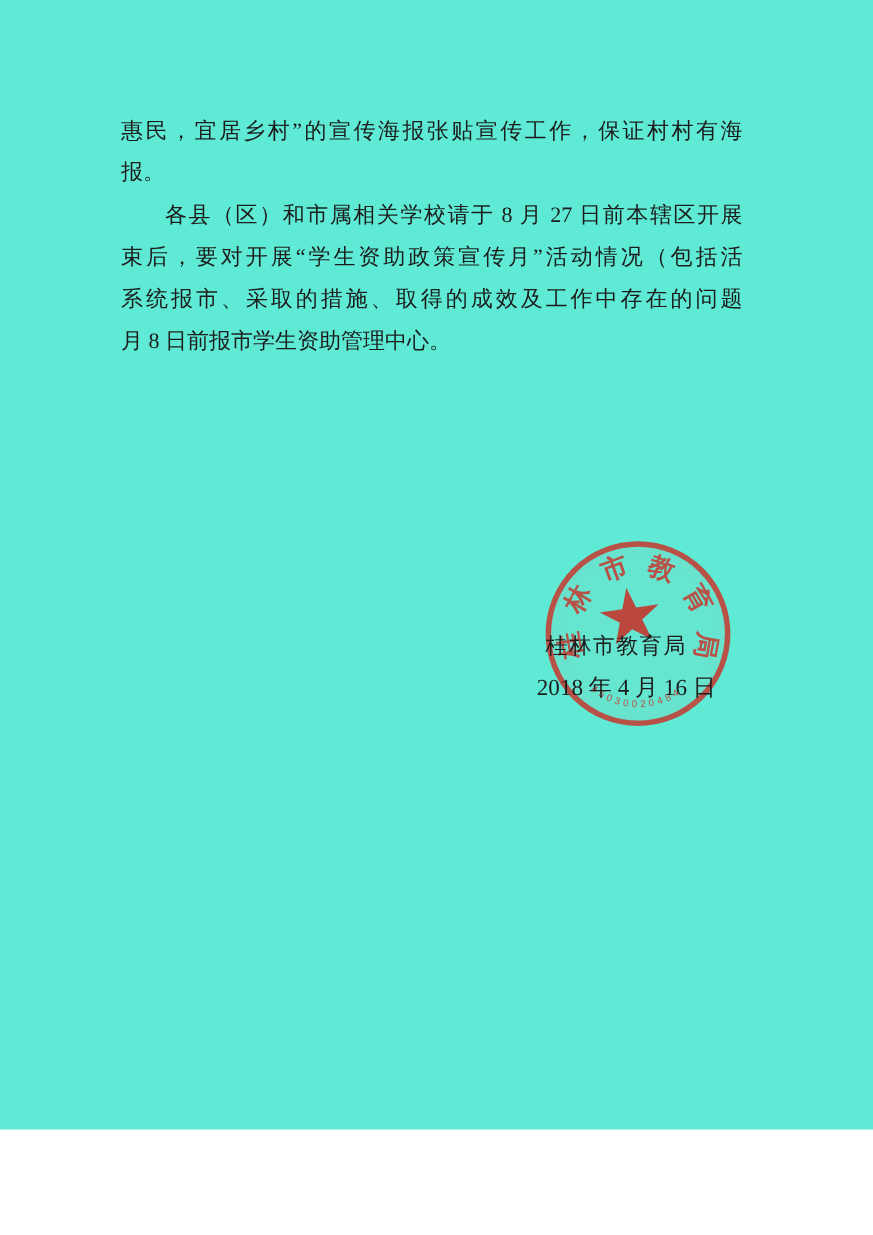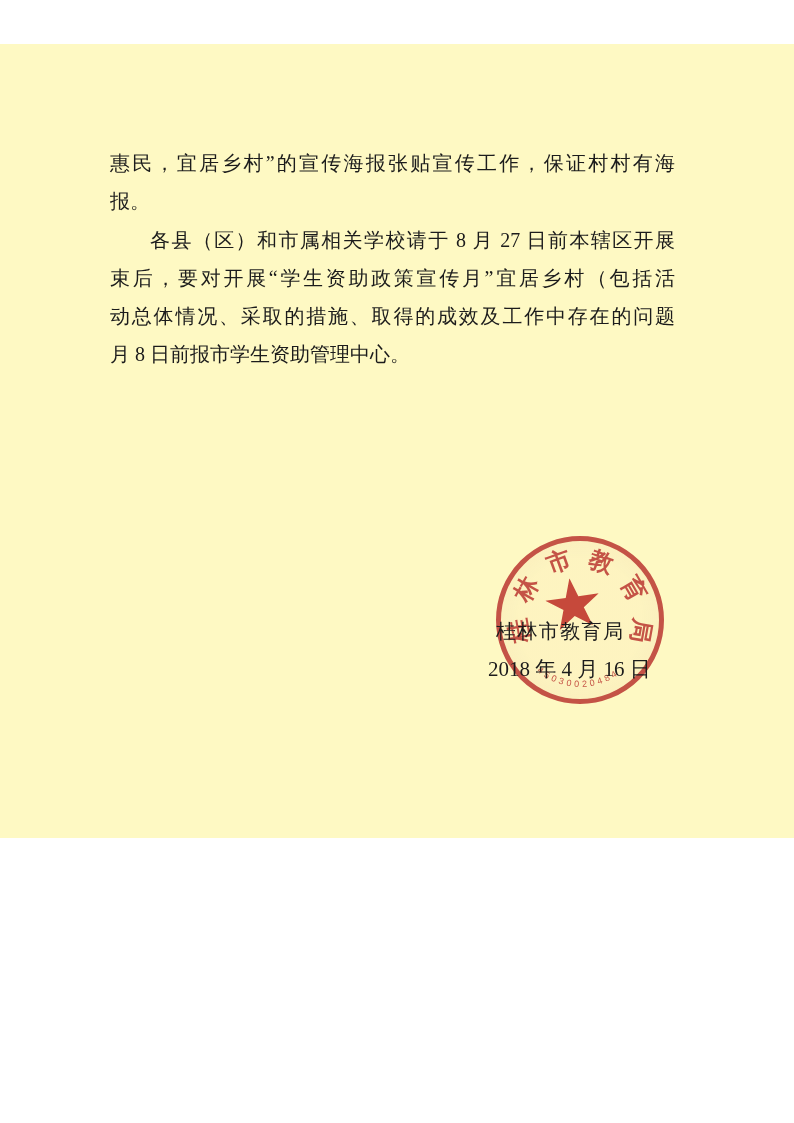--- a/index.html
+++ b/index.html
@@ -4,26 +4,25 @@
 <style>
   :root{
     --seal-ring:#c0463c;
     --seal-star:#c23b30;
     --ink:#1c1c1c;
   }
   *{margin:0;padding:0;box-sizing:border-box;}
   html,body{background:#ffffff;}
   .page{
     position:relative;
-    width:794px;height:794px;
-    background:#fef9c3;
+    width:794px;height:1027px;
+    background:#5eead4;
     overflow:hidden;
     font-family:"Liberation Serif","DejaVu Serif",serif;
     color:var(--ink);
-    margin-top:44px;
   }
   
   .content{
     position:absolute;
     left:110px;top:100px;width:565px;
     font-size:20px;
   }
   .line{
     height:38.3px;
     line-height:38.3px;
@@ -106,22 +105,22 @@
 </style>
 </head>
 <body>
 
 <div class="page">
 
   <div class="content">
     <div class="line j">惠民，宜居乡村”的宣传海报张贴宣传工作，保证村村有海</div>
     <div class="line">报。</div>
     <div class="line indent j">各县（区）和市属相关学校请于 8 月 27 日前本辖区开展</div>
-    <div class="line j">束后，要对开展“学生资助政策宣传月”宜居乡村（包括活</div>
-    <div class="line j">动总体情况、采取的措施、取得的成效及工作中存在的问题</div>
+    <div class="line j">束后，要对开展“学生资助政策宣传月”活动情况（包括活</div>
+    <div class="line j">系统报市、采取的措施、取得的成效及工作中存在的问题</div>
     <div class="line">月 8 日前报市学生资助管理中心。</div>
   </div>
 
   <div class="seal">
     <div class="seal-ring"></div>
     <div class="seal-star"></div>
 
     <span class="seal-char" style="transform:rotate(-100deg) translateY(-62px);">桂</span>
     <span class="seal-char" style="transform:rotate(-60deg)  translateY(-62px);">林</span>
     <span class="seal-char" style="transform:rotate(-20deg)  translateY(-62px);">市</span>

